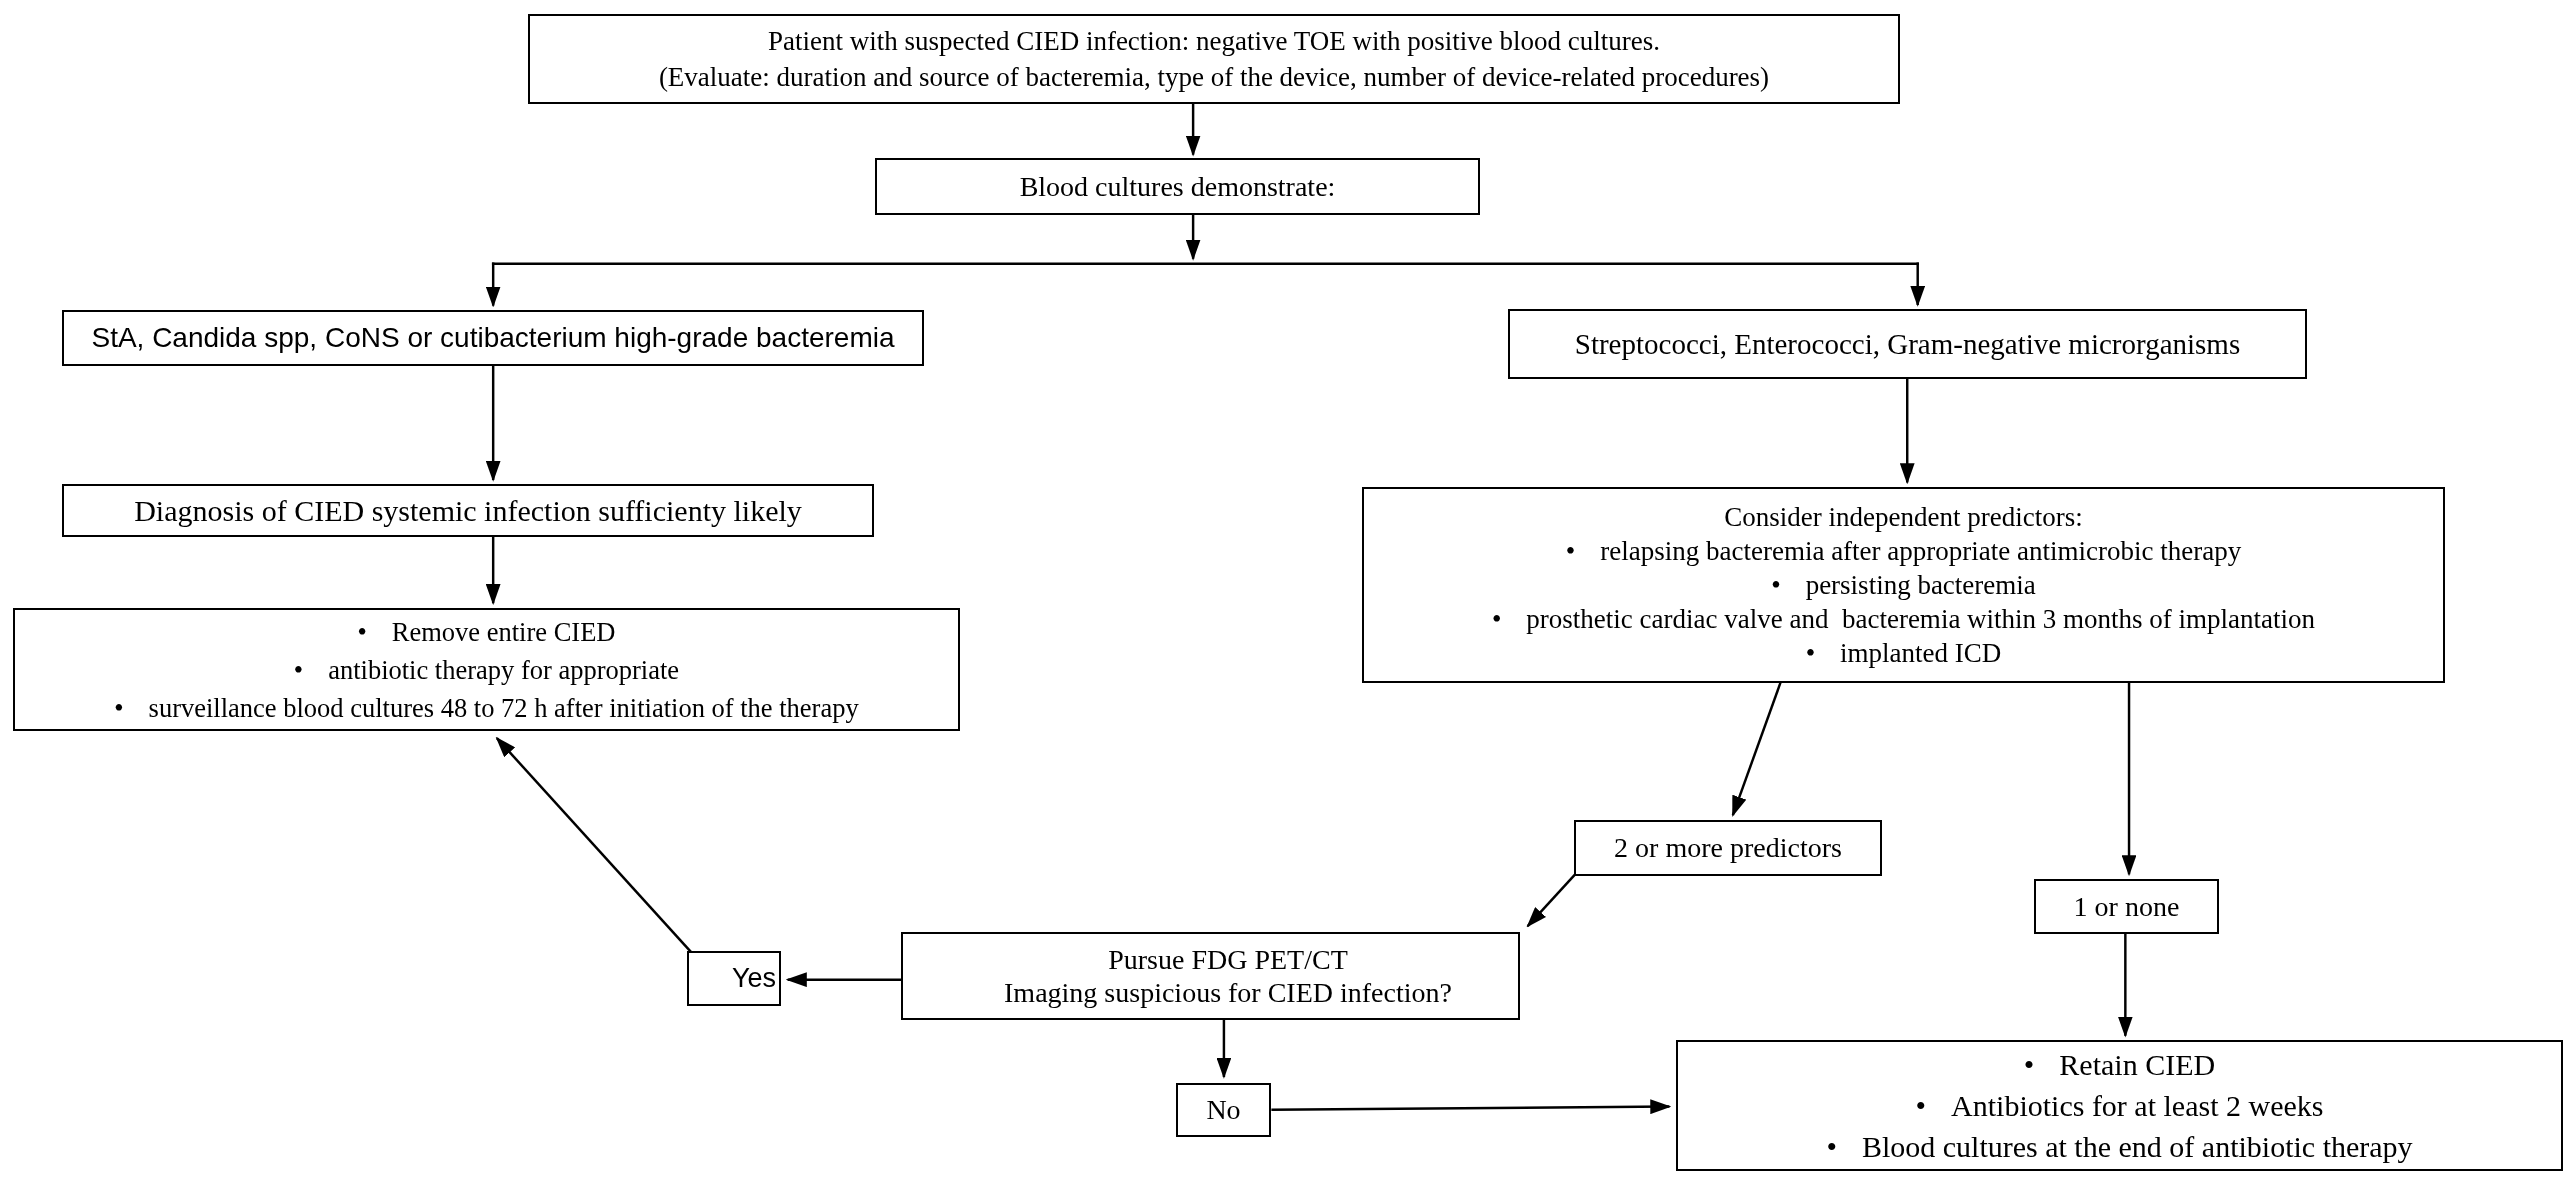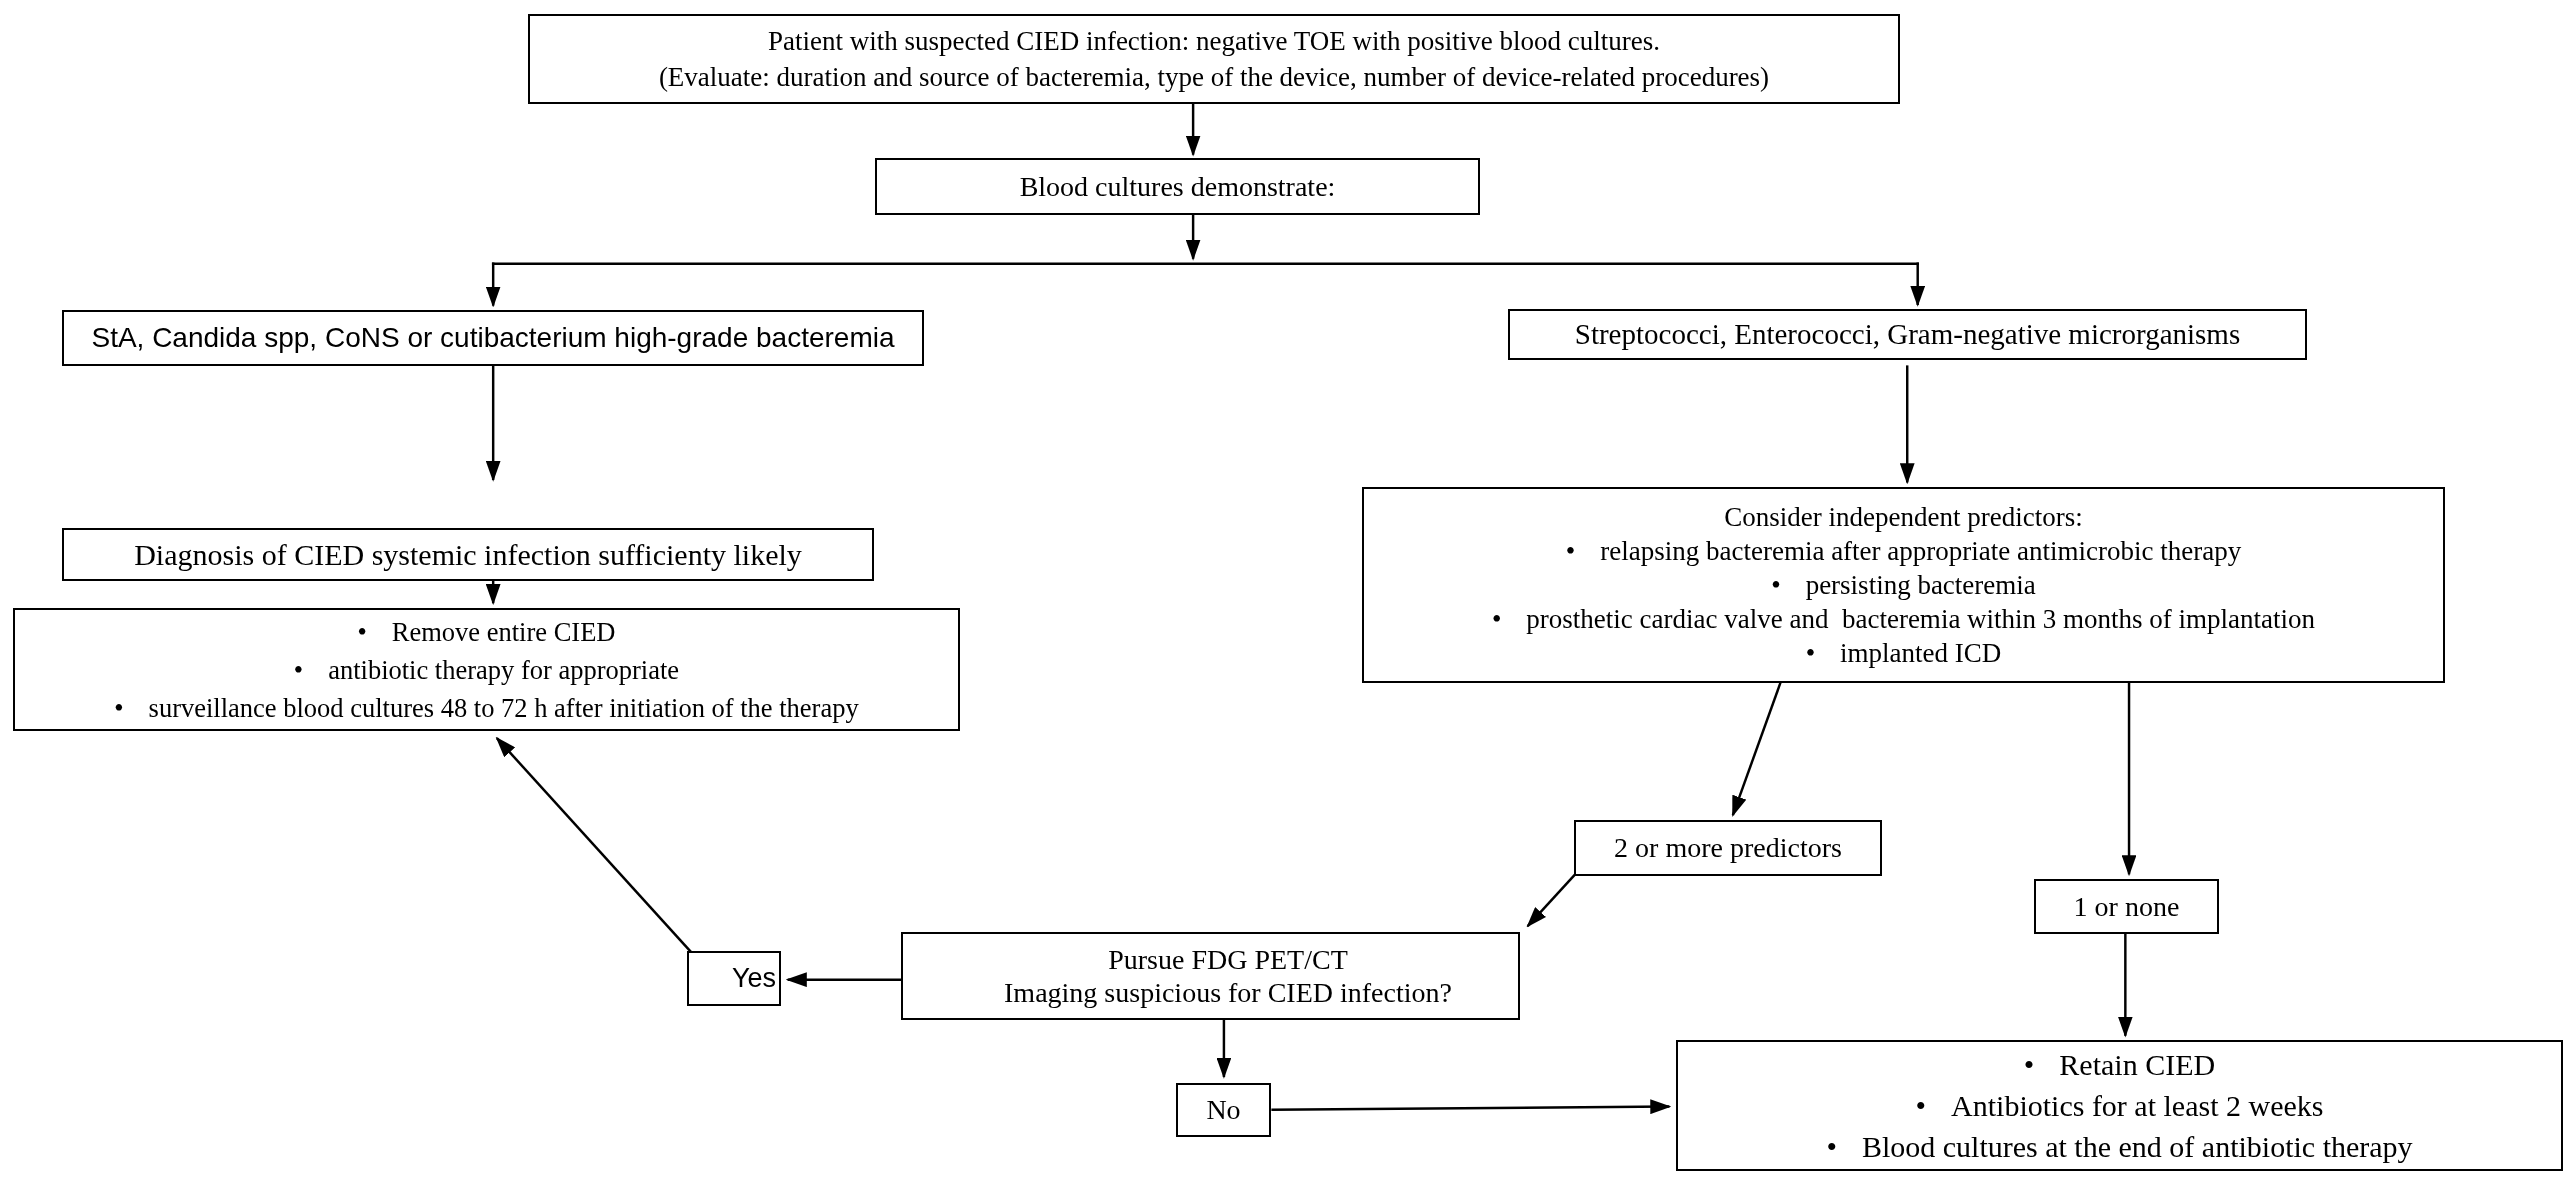--- a/index.html
+++ b/index.html
@@ -28,21 +28,21 @@
   .txt{white-space:pre;}
   .line{white-space:pre;}
   svg.wires{position:absolute;left:0;top:0;pointer-events:none;}
   svg.wires line, svg.wires path{stroke:#000;stroke-width:4;fill:none;}
 
   
   .n-start{font-size:27px;line-height:36px;}
   .n-blood{font-size:28px;}
   .n-sta{font-size:28px;}
   .n-strep{font-size:29px;}
-  .n-diag{font-size:30px;margin-top:44px;}
+  .n-diag{font-size:30px;}
   .n-remove{font-size:26.5px;line-height:38px;}
   .n-pred{font-size:27px;line-height:34px;}
   .n-two{font-size:28px;}
   .n-one{font-size:28px;}
   .n-pet{font-size:28px;line-height:33px;padding-left:35px;}
   .n-yes{font-size:27px;}
   .n-no{font-size:28px;}
   .n-retain{font-size:30px;line-height:41px;}
 </style>
 </head>
@@ -81,21 +81,21 @@
   </div>
 
   <div class="box n-blood" style="left:875px;top:158px;width:605px;height:57px;">
     <div class="line">Blood cultures demonstrate:</div>
   </div>
 
   <div class="box n-sta sans" style="left:62px;top:310px;width:862px;height:56px;">
     <div class="line">StA, Candida spp, CoNS or cutibacterium high-grade bacteremia</div>
   </div>
 
-  <div class="box n-strep" style="left:1508px;top:309px;width:799px;height:51px;">
+  <div class="box n-strep" style="left:1508px;top:309px;width:799px;height:70px;">
     <div class="line">Streptococci, Enterococci, Gram-negative microrganisms</div>
   </div>
 
   <div class="box n-diag" style="left:62px;top:484px;width:812px;height:53px;">
     <div class="line">Diagnosis of CIED systemic infection sufficienty likely</div>
   </div>
 
   <div class="box n-remove" style="left:13px;top:608px;width:947px;height:123px;">
     <div class="row">
       <span class="bullet">•</span>

